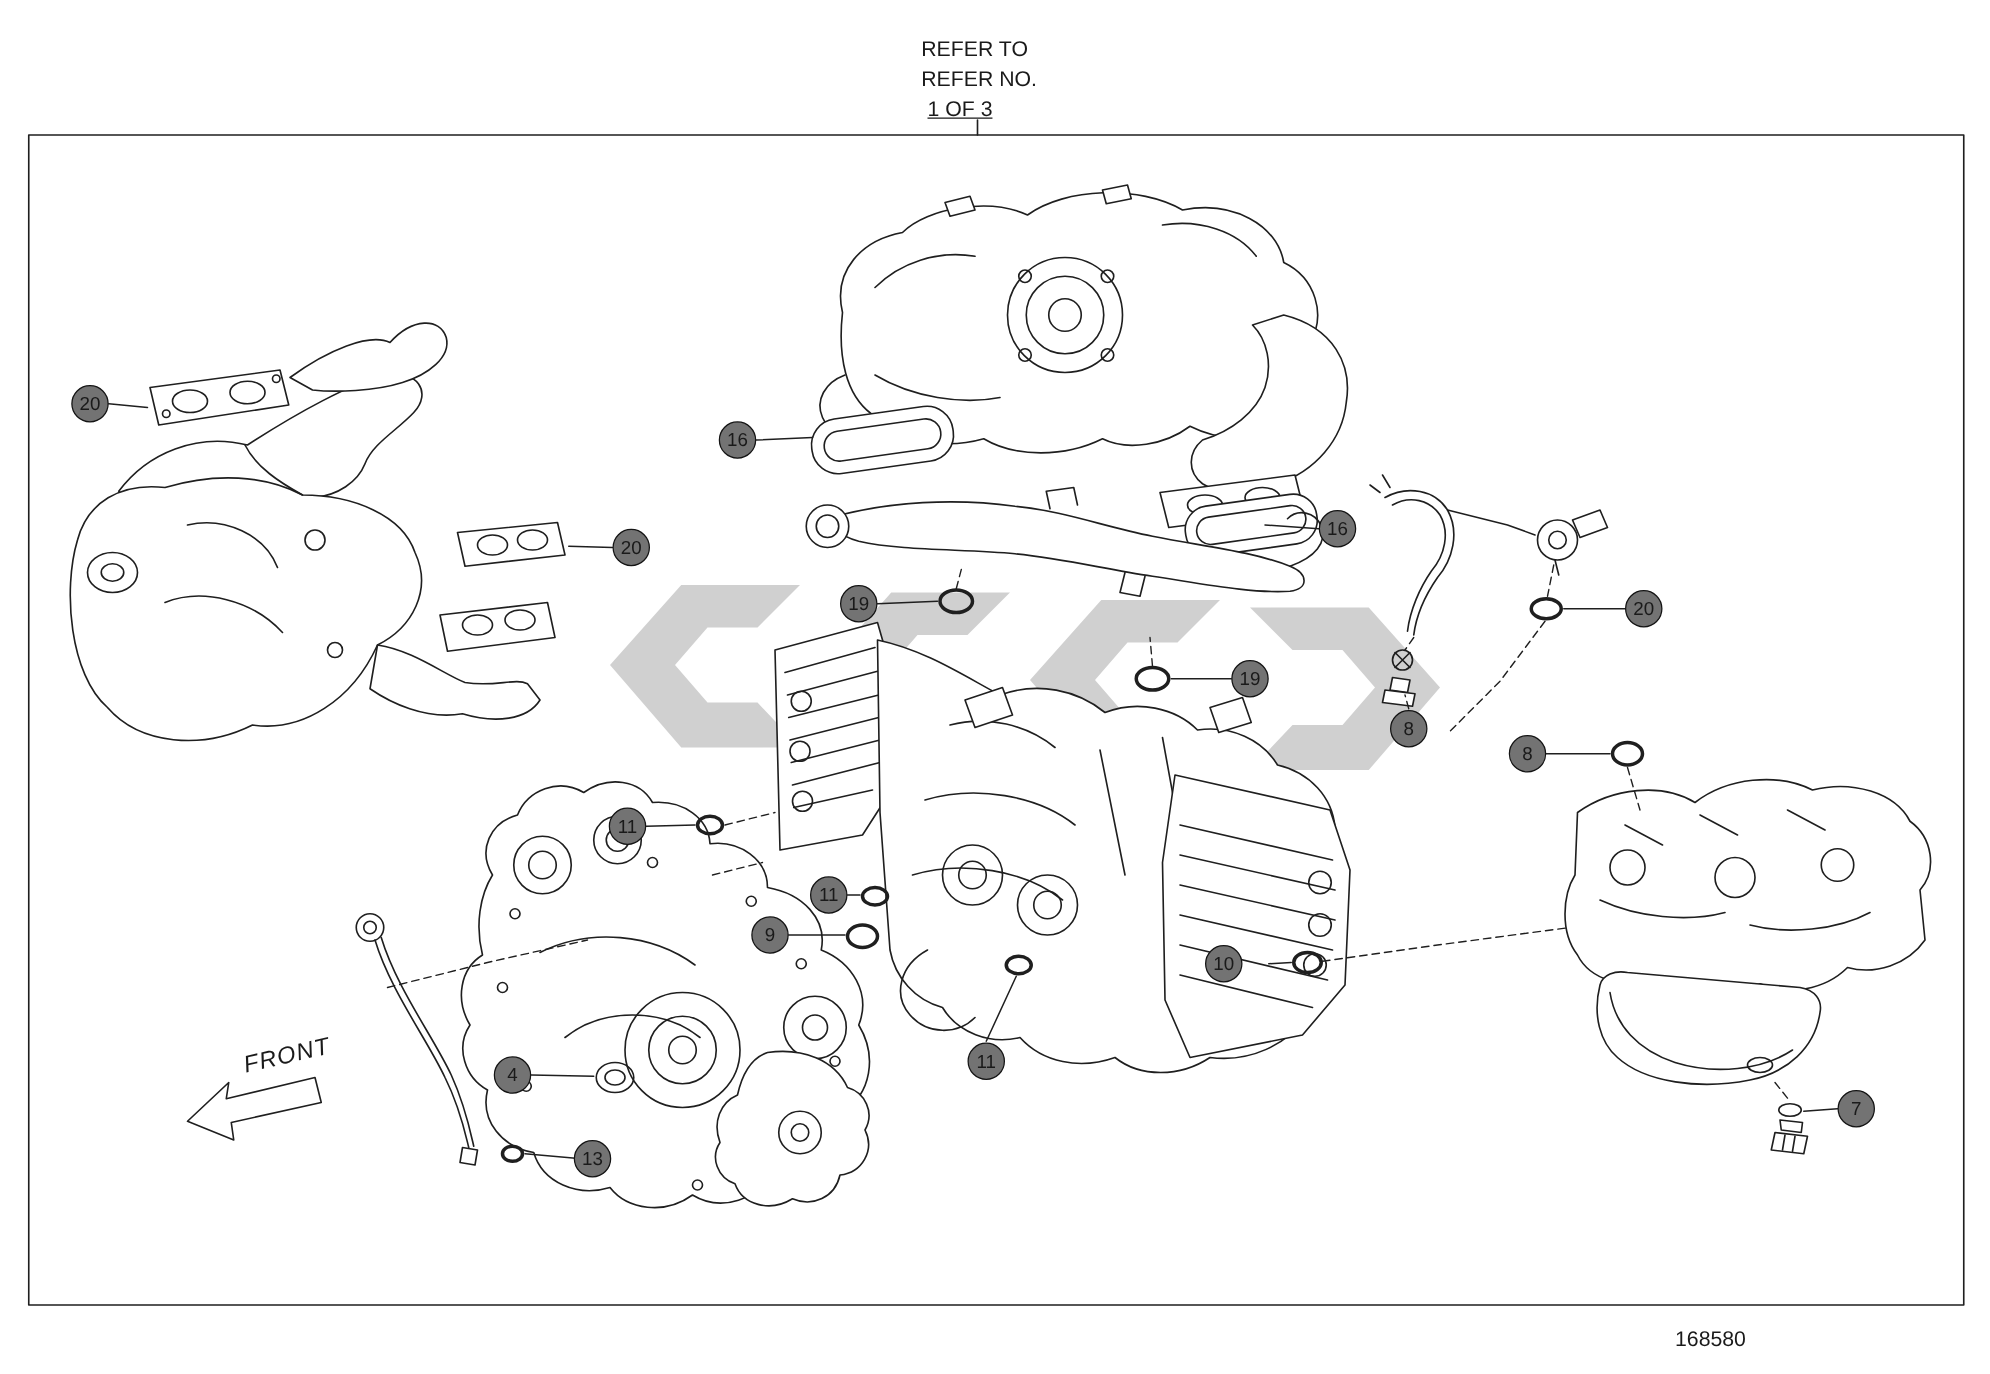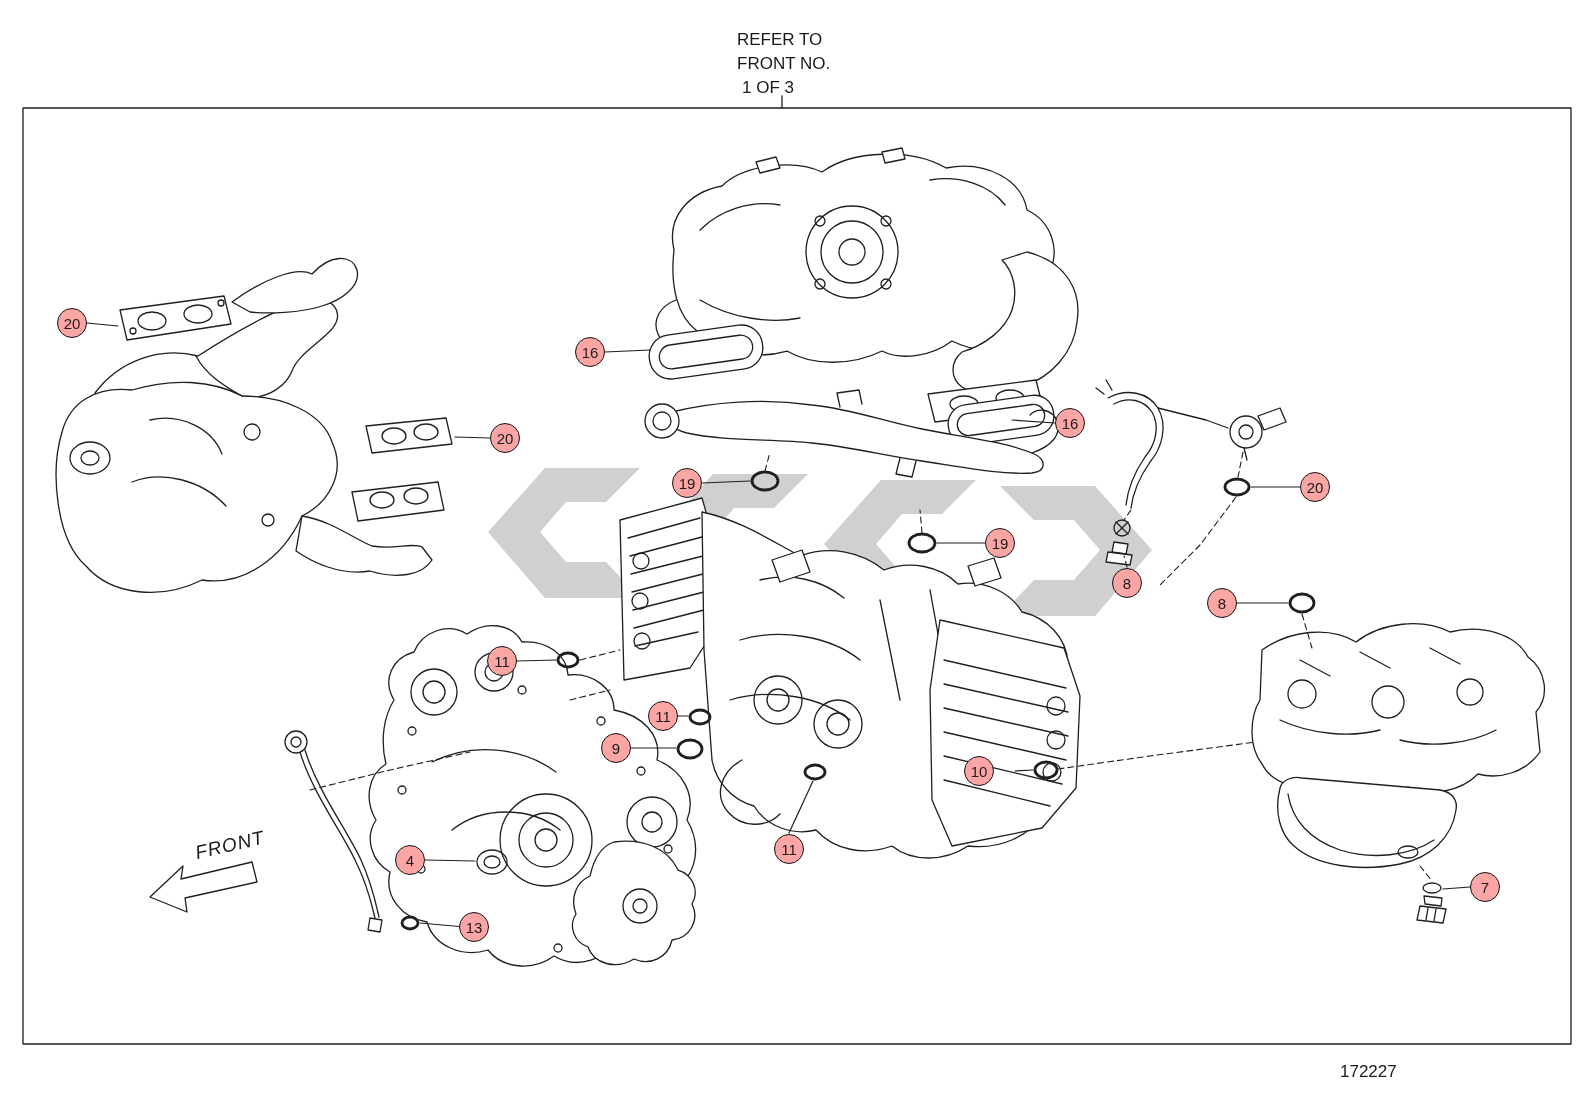--- a/index.html
+++ b/index.html
@@ -10,21 +10,21 @@
   
   .art{stroke:#1f1f1f;stroke-width:1.3;fill:none;stroke-linejoin:round;stroke-linecap:round;}
   .fillw{fill:#ffffff;}
   .oring{stroke-width:2.8;}
   .dash{stroke-dasharray:6 4;stroke-width:1.1;}
   .leader{stroke-width:1.2;}
   .wm{fill:#a2a2a2;opacity:.5;stroke:none;}
 
   
   .callout{position:absolute;width:30px;height:30px;border:1.6px solid #141414;border-radius:50%;
-           background:#fca5a5;display:flex;align-items:center;justify-content:center;
+           background:#737373;display:flex;align-items:center;justify-content:center;
            font-size:15px;line-height:1;z-index:5;box-sizing:border-box;}
 
   
   #refer-block{position:absolute;left:737px;top:28px;font-size:17px;line-height:24px;z-index:4;}
   #refer-block div{white-space:nowrap;}
   #front-label{position:absolute;left:198px;top:842px;font-size:19px;font-style:italic;
                transform:rotate(-13deg);transform-origin:left bottom;z-index:4;letter-spacing:1px;}
   #diagram-number{position:absolute;left:1340px;top:1062px;font-size:17px;z-index:4;}
 </style>
 </head>
@@ -262,27 +262,27 @@
       <line class="art dash" x1="1127" y1="567" x2="1124" y2="556"></line>
     </g>
 
     <g>
       <path class="art fillw" d="M150,897 L183,866 L181,879 L252,862 L257,882 L185,898 L187,912 Z"></path>
     </g>
   </svg>
 
   <div id="refer-block">
     <div>REFER TO</div>
-    <div>FRONT NO.</div>
-    <div style="padding-left:5px;">1 OF 3</div>
+    <div>REFER NO.</div>
+    <div style="padding-left:5px;text-decoration:underline;">1 OF 3</div>
   </div>
 
   <div id="front-label">FRONT</div>
 
-  <div id="diagram-number">172227</div>
+  <div id="diagram-number">168580</div>
 
   <div class="callout" style="left:57px;  top:308px;">20</div>
   <div class="callout" style="left:575px; top:337px;">16</div>
   <div class="callout" style="left:490px; top:423px;">20</div>
   <div class="callout" style="left:1055px;top:408px;">16</div>
   <div class="callout" style="left:672px; top:468px;">19</div>
   <div class="callout" style="left:1300px;top:472px;">20</div>
   <div class="callout" style="left:985px; top:528px;">19</div>
   <div class="callout" style="left:1112px;top:568px;">8</div>
   <div class="callout" style="left:1207px;top:588px;">8</div>

